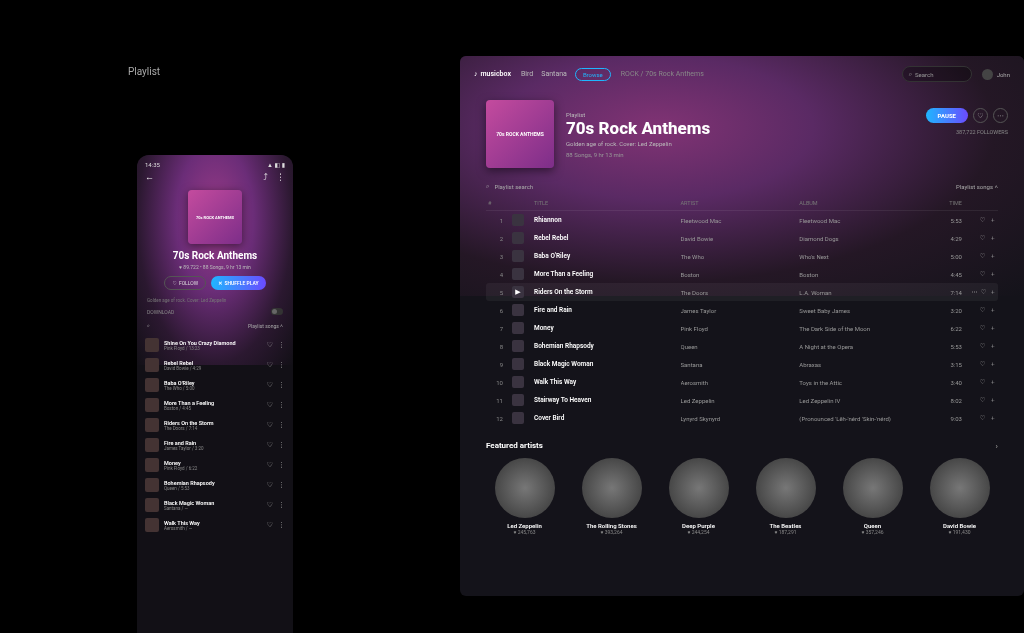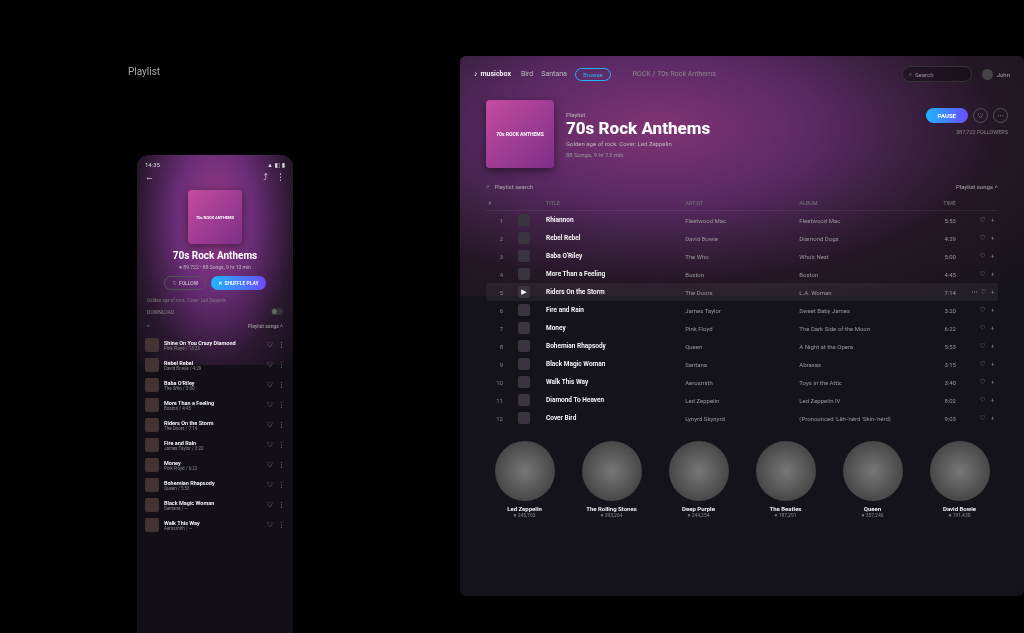--- a/index.html
+++ b/index.html
@@ -34,21 +34,21 @@
 .m-row .r { display:flex; gap:5px; font-size:7px; color:#aaa; }
 
 
 .desktop { position:absolute; left:460px; top:56px; width:564px; height:540px; background:#14131a; border-radius:6px; overflow:hidden; box-shadow:0 4px 30px rgba(0,0,0,.6); }
 .d-grad { position:absolute; left:0; right:0; top:0; height:240px; background:radial-gradient(ellipse at 35% 30%, #813374 0%, #5a2a64 30%, #241725 65%, #14131a 100%); }
 .d-top { position:relative; display:flex; align-items:center; gap:10px; padding:10px 14px; font-size:7px; }
 .d-logo { display:flex; align-items:center; gap:3px; font-weight:600; font-size:7px; }
 .d-nav { display:flex; gap:8px; align-items:center; }
 .d-nav span { color:#bbb; cursor:pointer; }
 .d-nav .pill { border:1px solid #1fb6ff; color:#1fb6ff; border-radius:9px; padding:2px 7px; font-size:6px; }
-.d-crumb { color:#888;margin-left:12px; }
+.d-crumb { color:#888; }
 .d-search { margin-left:auto; background:rgba(0,0,0,.3); border-radius:10px; padding:3px 8px 3px 6px; font-size:6px; color:#999; border:1px solid #333; display:flex; align-items:center; gap:3px; width:70px; }
 .d-user { display:flex; align-items:center; gap:4px; font-size:6px; color:#aaa; }
 .d-ava { width:11px; height:11px; border-radius:50%; background:#444; }
 
 .d-hero { position:relative; display:flex; gap:12px; padding:8px 16px 10px 26px; }
 .d-cover { width:68px; height:68px; border-radius:4px; background:linear-gradient(135deg,#c44b9e,#7d2e89); box-shadow:0 3px 10px rgba(0,0,0,.5); display:flex; align-items:center; justify-content:center; font-size:5px; font-weight:700; text-align:center; padding:5px; }
 .d-head { flex:1; display:flex; flex-direction:column; justify-content:center; }
 .d-head .k { font-size:6px; color:#bbb; }
 .d-head .t { font-size:17px; font-weight:800; }
 .d-head .s { font-size:6px; color:#bbb; margin-top:2px; }
@@ -56,21 +56,21 @@
 .d-hero-r { display:flex; flex-direction:column; align-items:flex-end; gap:6px; padding-top:8px; }
 .d-ctrls { display:flex; gap:5px; align-items:center; }
 .d-pause { background:linear-gradient(90deg,#1fb6ff,#6b4bff); border:none; color:#fff; font-size:6px; font-weight:700; padding:4px 12px; border-radius:10px; }
 .d-ic { width:15px; height:15px; border-radius:50%; border:1px solid #555; display:flex; align-items:center; justify-content:center; font-size:7px; color:#bbb; }
 .d-foll { font-size:5.5px; color:#888; }
 
 .d-tools { position:relative; display:flex; justify-content:space-between; align-items:center; padding:4px 26px 6px; font-size:6px; color:#aaa; }
 .d-tools .l { display:flex; gap:5px; align-items:center; }
 
 .d-tbl { position:relative; padding:0 26px; }
-.d-thead, .d-tr { display:grid; grid-template-columns:16px 14px 1fr 0.8fr 0.9fr 30px 26px; gap:14px; align-items:center; }
+.d-thead, .d-tr { display:grid; grid-template-columns:16px 14px 1fr 0.8fr 0.9fr 30px 26px; gap:8px; align-items:center; }
 .d-thead { font-size:5.5px; color:#777; text-transform:uppercase; border-bottom:1px solid rgba(255,255,255,.07); padding:4px 2px; }
 .d-tr { font-size:6.5px; padding:3px 2px; border-radius:3px; }
 .d-tr .n { color:#888; font-size:6px; text-align:right; padding-right:1px;}
 .d-tr .th { width:12px; height:12px; border-radius:2px; background:#3a3340; }
 .d-tr .ti { font-weight:600; white-space:nowrap; overflow:hidden; text-overflow:ellipsis; }
 .d-tr .ar, .d-tr .al { color:#999; font-size:6px; white-space:nowrap; overflow:hidden; text-overflow:ellipsis; }
 .d-tr .tm { color:#999; font-size:6px; text-align:right; }
 .d-tr .ac { display:flex; gap:4px; justify-content:flex-end; color:#aaa; }
 .d-tr.active { background:rgba(255,255,255,.05); }
 .d-tr.active .th { display:flex; align-items:center; justify-content:center; font-size:7px; }
@@ -410,21 +410,21 @@
             <span class="al">Toys in the Attic</span>
             <span class="tm">3:40</span>
             <span class="ac">
               <span>♡</span>
               <span>＋</span>
             </span>
           </div>
           <div class="d-tr">
             <span class="n">11</span>
             <div class="th"></div>
-            <span class="ti">Diamond To Heaven</span>
+            <span class="ti">Stairway To Heaven</span>
             <span class="ar">Led Zeppelin</span>
             <span class="al">Led Zeppelin IV</span>
             <span class="tm">8:02</span>
             <span class="ac">
               <span>♡</span>
               <span>＋</span>
             </span>
           </div>
           <div class="d-tr">
             <span class="n">12</span>
@@ -435,20 +435,24 @@
             <span class="tm">9:03</span>
             <span class="ac">
               <span>♡</span>
               <span>＋</span>
             </span>
           </div>
         </div>
     </div>
 
     <div class="d-feat">
+      <h3>
+          <span>Featured artists</span>
+          <span style="color:#888">›</span>
+        </h3>
       <div class="d-fa" id="d-fa">
           <div class="it">
             <div class="ci"></div>
             <div class="nm">Led Zeppelin</div>
             <div class="ct">♥ 245,763</div>
           </div>
           <div class="it">
             <div class="ci"></div>
             <div class="nm">The Rolling Stones</div>
             <div class="ct">♥ 393,264</div>

